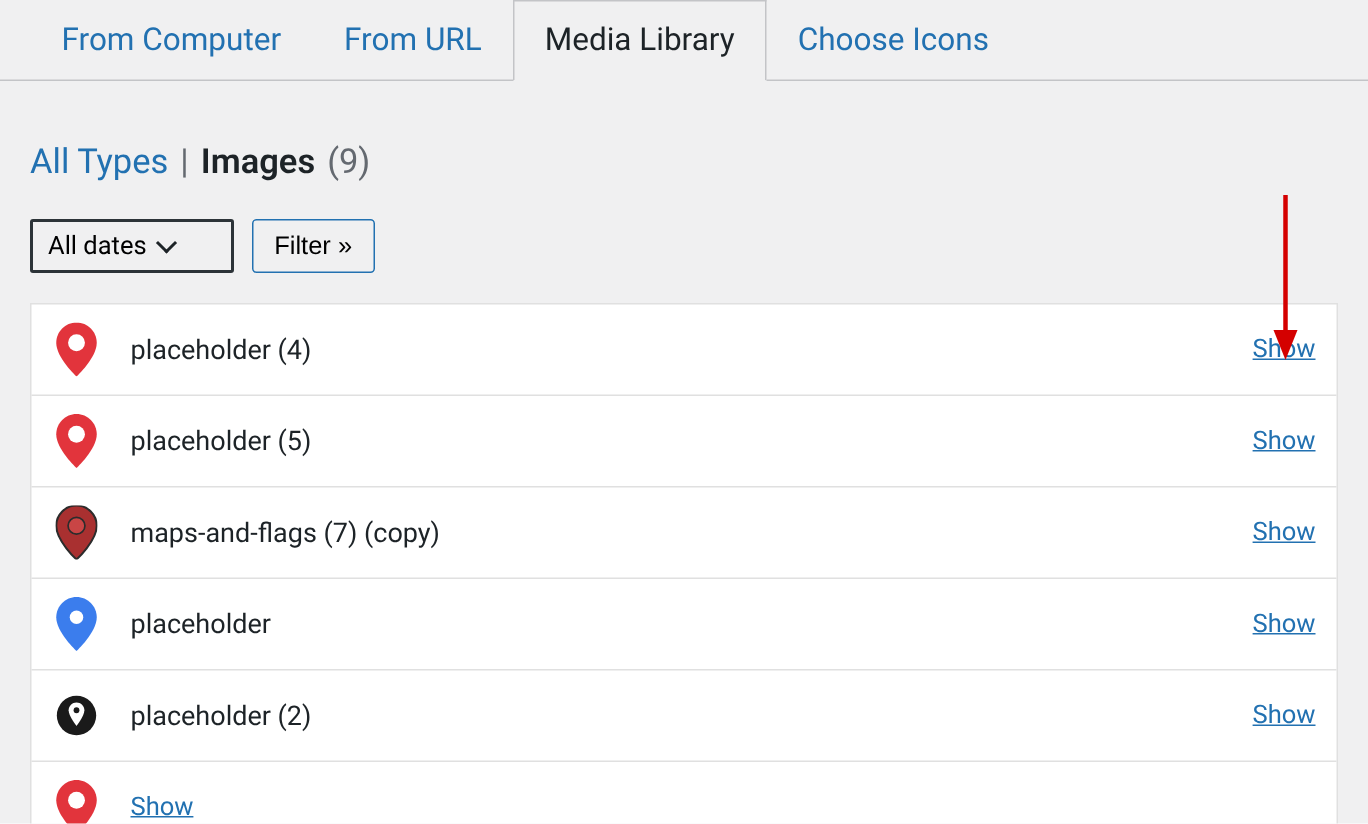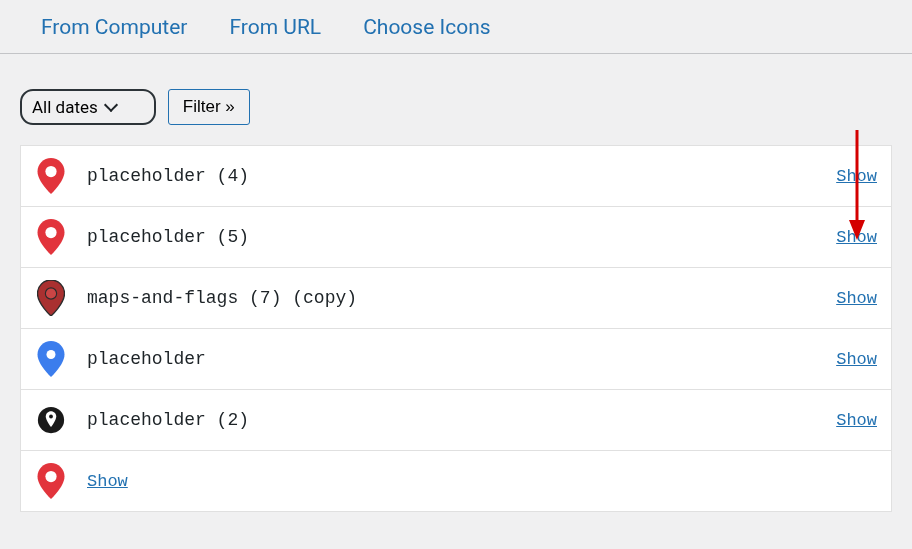--- a/index.html
+++ b/index.html
@@ -67,21 +67,21 @@
     .filter-row {
       display: flex;
       gap: 12px;
       padding: 15px 0 20px 0;
     }
     .date-select {
       border: 2px solid #2c3338;
       background: #f0f0f1;
       padding: 6px 30px 6px 10px;
       font-size: 17px;
-      border-radius: 13px;
+      border-radius: 2px;
       position: relative;
       cursor: pointer;
       display: flex;
       align-items: center;
       gap: 8px;
     }
     .date-select::after {
       content: '';
     }
     .chevron {
@@ -106,21 +106,20 @@
       background: #fff;
       border: 1px solid #e0e0e0;
       position: relative;
     }
     .media-item {
       display: flex;
       align-items: center;
       padding: 12px 14px;
       border-bottom: 1px solid #e0e0e0;
       gap: 20px;
-      font-family: Liberation Mono, monospace;
     }
     .media-item:last-child {
       border-bottom: none;
     }
     .thumb {
       width: 32px;
       height: 36px;
       display: flex;
       align-items: center;
       justify-content: center;
@@ -147,24 +146,31 @@
       top: 125px;
       pointer-events: none;
     }
   </style>
 </head>
 <body>
 
 <div class="tabs">
   <div class="tab">From Computer</div>
   <div class="tab">From URL</div>
+  <div class="tab active">Media Library</div>
   <div class="tab">Choose Icons</div>
 </div>
 
 <div class="content">
+  <div class="header-row">
+    <span class="all-types">All Types</span>
+    <span class="divider">|</span>
+    <span class="images-label">Images</span>
+    <span class="count">(9)</span>
+  </div>
 
   <div class="filter-row">
     <div class="date-select">
       <span>All dates</span>
       <span class="chevron"></span>
     </div>
     <button class="filter-btn">Filter »</button>
   </div>
 
   <div class="media-list">

